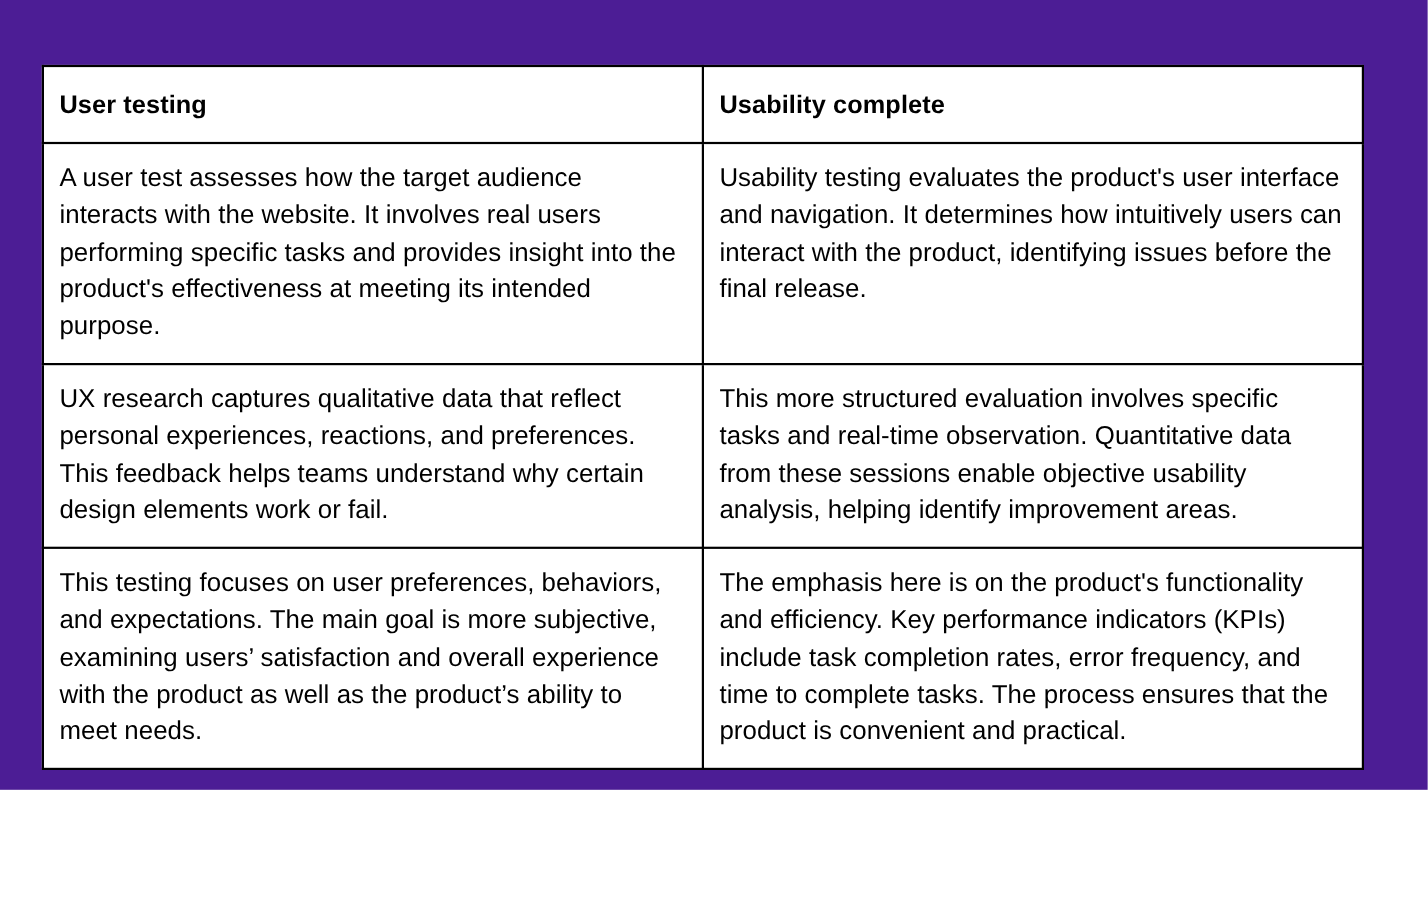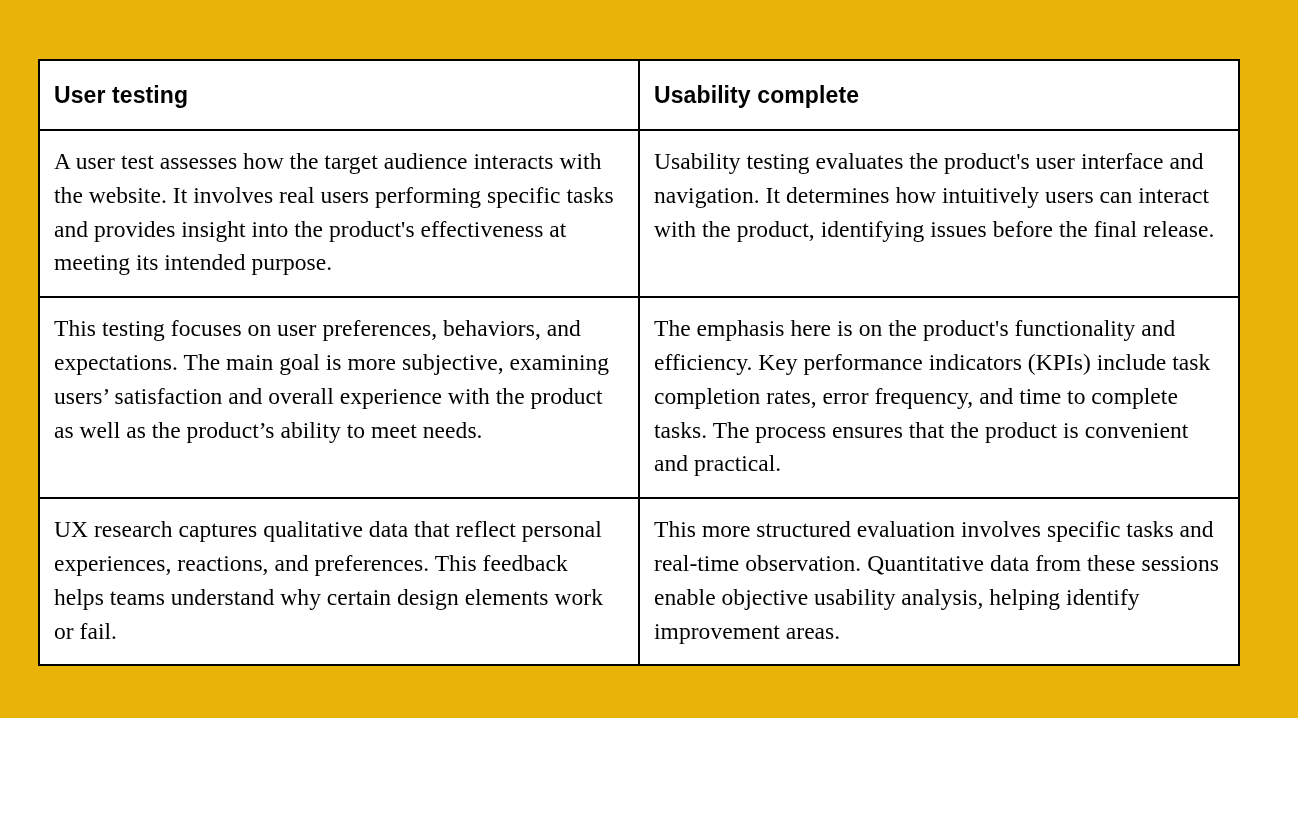--- a/index.html
+++ b/index.html
@@ -11,21 +11,21 @@
     width: 1298px;
     height: 838px;
     font-family: "Liberation Sans", sans-serif;
     color: #000000;
     -webkit-font-smoothing: antialiased;
   }
   .page {
     position: relative;
     width: 1298px;
     height: 718px;
-    background: #eab308;
+    background: #4c1d95;
     overflow: hidden;
   }
   .comparison-table {
     position: absolute;
     left: 38px;
     top: 59px;
     width: 1200px;
     border-collapse: collapse;
     table-layout: fixed;
     background: #ffffff;
@@ -50,21 +50,20 @@
     padding-bottom: 17px;
   }
   .comparison-table td {
     font-size: 23.5px;
     font-weight: normal;
     line-height: 33.8px;
     letter-spacing: 0.05px;
   }
   .cell-text {
     display: block;
-    font-family: Liberation Serif, serif;
   }
 </style>
 </head>
 <body>
 
 <div class="page">
 
   <table class="comparison-table">
     <colgroup>
       <col class="col-left">
@@ -80,30 +79,30 @@
       <tr>
         <td>
           <span class="cell-text">A user test assesses how the target audience interacts with the website. It involves real users performing specific tasks and provides insight into the product's effectiveness at meeting its intended purpose.</span>
         </td>
         <td>
           <span class="cell-text">Usability testing evaluates the product's user interface and navigation. It determines how intuitively users can interact with the product, identifying issues before the final release.</span>
         </td>
       </tr>
       <tr>
         <td>
+          <span class="cell-text">UX research captures qualitative data that reflect personal experiences, reactions, and preferences. This feedback helps teams understand why certain design elements work or fail.</span>
+        </td>
+        <td>
+          <span class="cell-text">This more structured evaluation involves specific tasks and real-time observation. Quantitative data from these sessions enable objective usability analysis, helping identify improvement areas.</span>
+        </td>
+      </tr>
+      <tr>
+        <td>
           <span class="cell-text">This testing focuses on user preferences, behaviors, and expectations. The main goal is more subjective, examining users’ satisfaction and overall experience with the product as well as the product’s ability to meet needs.</span>
         </td>
         <td>
           <span class="cell-text">The emphasis here is on the product's functionality and efficiency. Key performance indicators (KPIs) include task completion rates, error frequency, and time to complete tasks. The process ensures that the product is convenient and practical.</span>
-        </td>
-      </tr>
-      <tr>
-        <td>
-          <span class="cell-text">UX research captures qualitative data that reflect personal experiences, reactions, and preferences. This feedback helps teams understand why certain design elements work or fail.</span>
-        </td>
-        <td>
-          <span class="cell-text">This more structured evaluation involves specific tasks and real-time observation. Quantitative data from these sessions enable objective usability analysis, helping identify improvement areas.</span>
         </td>
       </tr>
     </tbody>
   </table>
 
 </div>
 
 </body></html>

